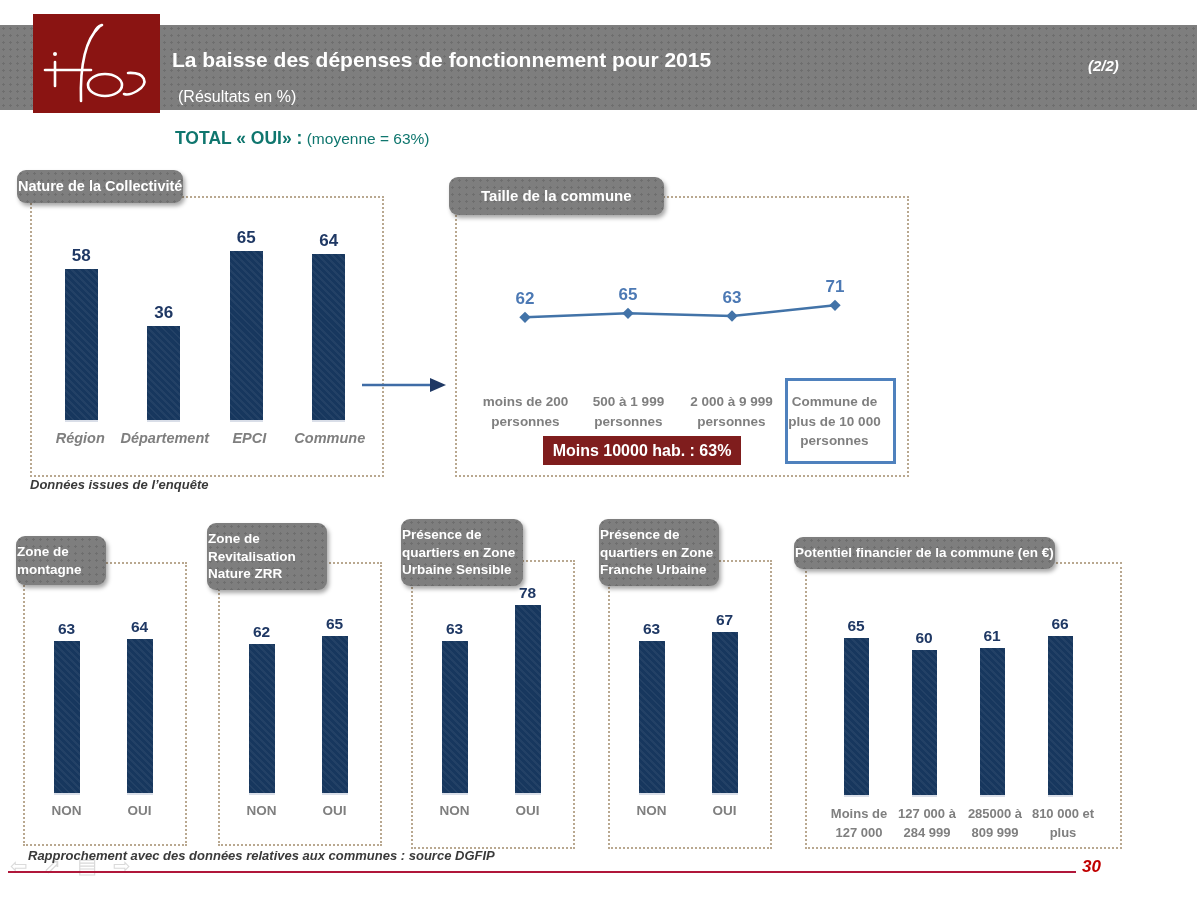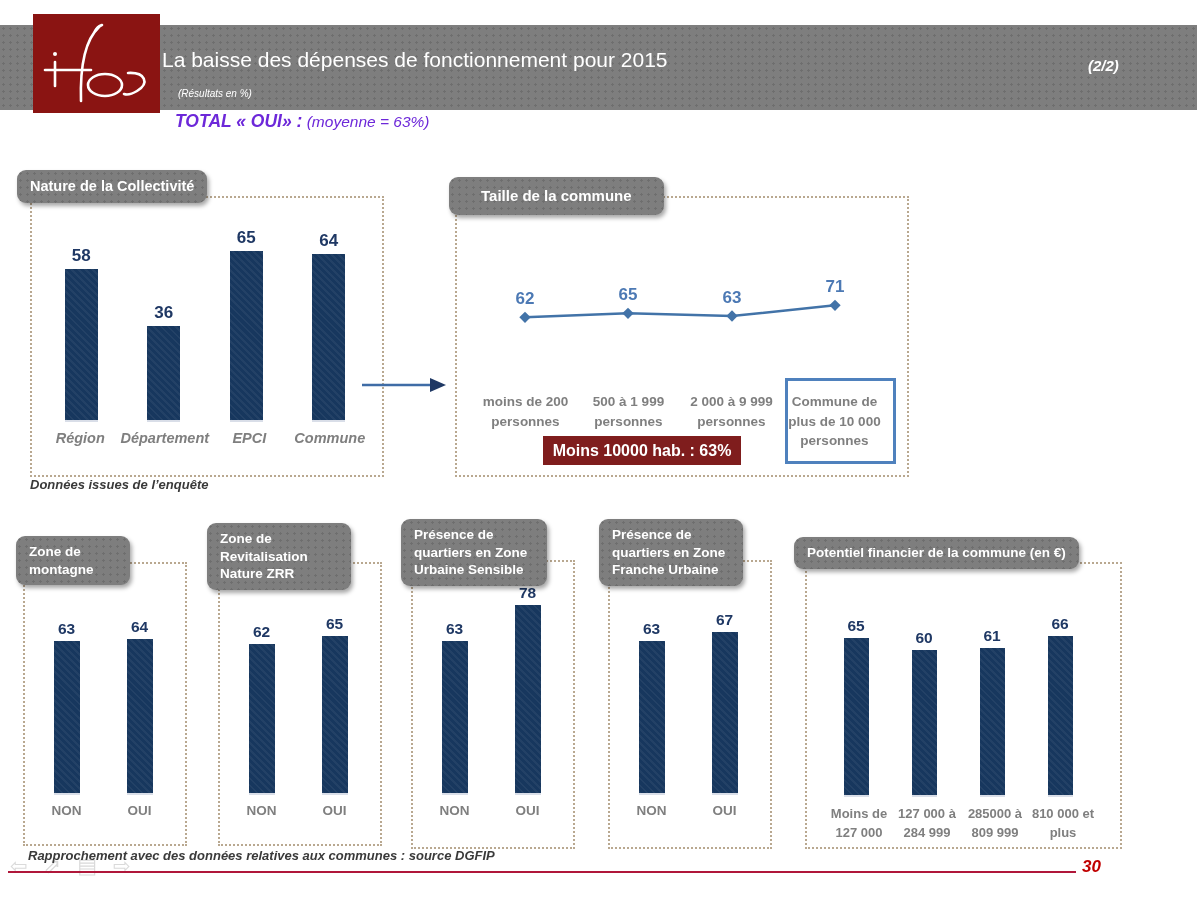--- a/index.html
+++ b/index.html
@@ -4,29 +4,29 @@
 <style>
   html,body{margin:0;padding:0;background:#fff;}
   #canvas{position:relative;width:1197px;height:898px;background:#fff;overflow:hidden;
           font-family:"Liberation Sans", sans-serif;}
   .texture{background-color:#7E7E7E;
     background-image:radial-gradient(circle, rgba(40,40,40,.18) 1.2px, transparent 1.4px);
     background-size:7px 7px;}
   
   .header-bar{position:absolute;left:0;top:25px;width:1197px;height:85px;}
   .logo{position:absolute;left:33px;top:14px;width:127px;height:99px;background:#8A1412;z-index:3;}
-  .title{position:absolute;left:162px;top:48px;color:#fff;font-size:21px;font-weight:normal;z-index:4;}
-  .subtitle{position:absolute;left:178px;top:88px;color:#fff;font-size:10px;font-style:italic;z-index:4;}
+  .title{position:absolute;left:172px;top:48px;color:#fff;font-size:21px;font-weight:bold;z-index:4;}
+  .subtitle{position:absolute;left:178px;top:88px;color:#fff;font-size:16px;z-index:4;}
   .page-ind{position:absolute;left:1088px;top:57px;color:#fff;font-size:15px;font-style:italic;font-weight:600;z-index:4;}
-  .total-line{position:absolute;left:175px;top:111px;color:#6d28d9;font-style:italic;font-size:15.5px;}
+  .total-line{position:absolute;left:175px;top:128px;color:#0f766e;font-size:15.5px;}
   .total-line b{font-size:17.5px;}
   
   .dotbox{position:absolute;border:2px dotted #B9A890;}
   .glabel{position:absolute;color:#fff;font-weight:bold;border-radius:9px;
-          padding:7px 13px;line-height:1.3;box-shadow:2px 3px 4px rgba(0,0,0,.35);z-index:2;}
+          padding:7px 1px;line-height:1.3;box-shadow:2px 3px 4px rgba(0,0,0,.35);z-index:2;}
   .glabel.big{font-size:14.5px;}
   .glabel.sm{font-size:13.5px;}
   
   .bars{position:absolute;display:flex;align-items:flex-end;z-index:1;}
   .bcol{flex:1;display:flex;flex-direction:column;align-items:center;justify-content:flex-end;}
   .bval{color:#1F3864;font-weight:bold;margin-bottom:3px;}
   .bar{background:#17375E;
        background-image:repeating-linear-gradient(45deg, rgba(255,255,255,.05) 0 2px, transparent 2px 5px);
        border-bottom:2px solid #D9DEE8;}
   .big .bval{font-size:17px;}

